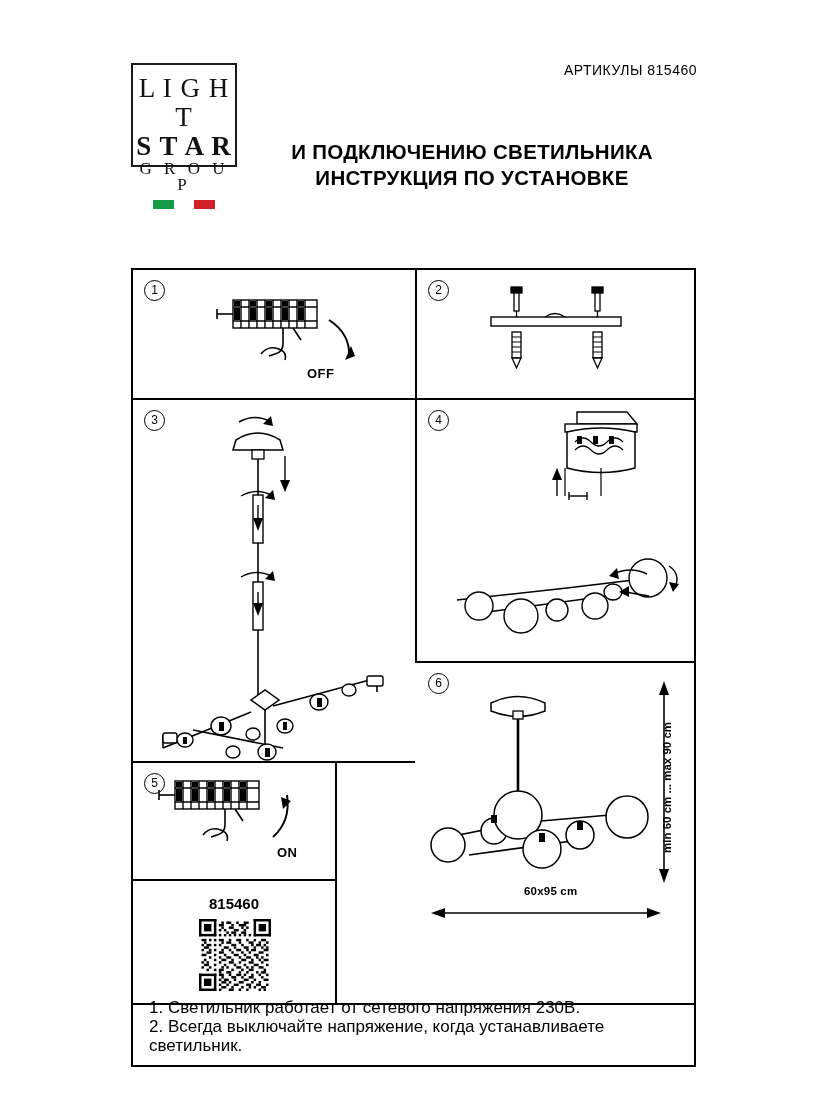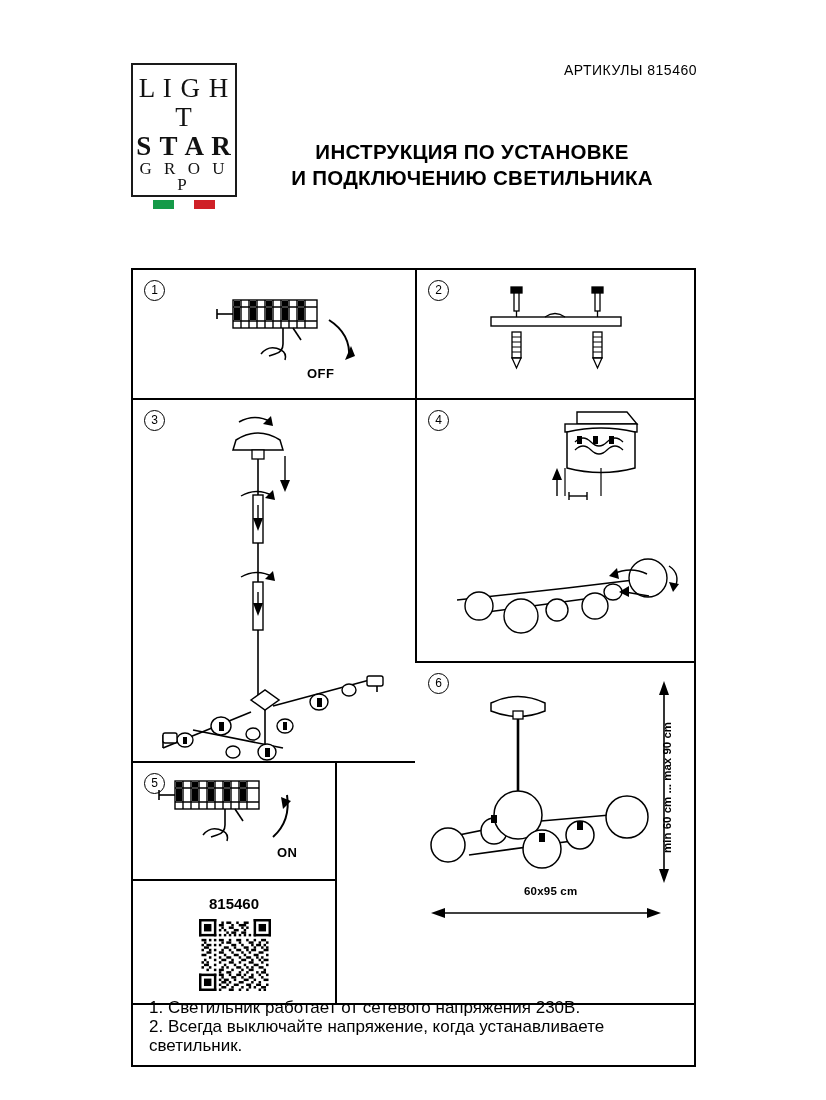--- a/index.html
+++ b/index.html
@@ -28,21 +28,21 @@
     left: 131px;
     top: 55px;
     width: 566px;
     height: 150px;
   }
   .logo-box {
     position: absolute;
     left: 0;
     top: 8px;
     width: 106px;
-    height: 134px;
+    height: 104px;
     border: 2px solid #1a1a1a;
     box-sizing: border-box;
     background: #fff;
   }
   .logo-inner {
     position: absolute;
     left: 0; top: 0;
     width: 100%;
     height: 100%;
     padding-top: 9px;
@@ -209,22 +209,22 @@
             <span class="r"></span>
         </div>
       </div>
     </div>
 
     <div class="head-lines">
       <div class="head-article">АРТИКУЛЫ 815460</div>
     </div>
 
     <div class="head-title">
+      <div>И ПОДКЛЮЧЕНИЮ СВЕТИЛЬНИКА</div>
       <div>ИНСТРУКЦИЯ ПО УСТАНОВКЕ</div>
-      <div>И ПОДКЛЮЧЕНИЮ СВЕТИЛЬНИКА</div>
     </div>
   </div>
 
   <div class="frame">
 
     <div class="line" style="left:0;top:128px;width:561px;height:2px;"></div>
     <div class="line" style="left:0;top:491px;width:282px;height:2px;"></div>
     <div class="line" style="left:282px;top:391px;width:279px;height:2px;"></div>
     <div class="line" style="left:0;top:609px;width:202px;height:2px;"></div>
     <div class="line" style="left:0;top:733px;width:561px;height:2px;"></div>

